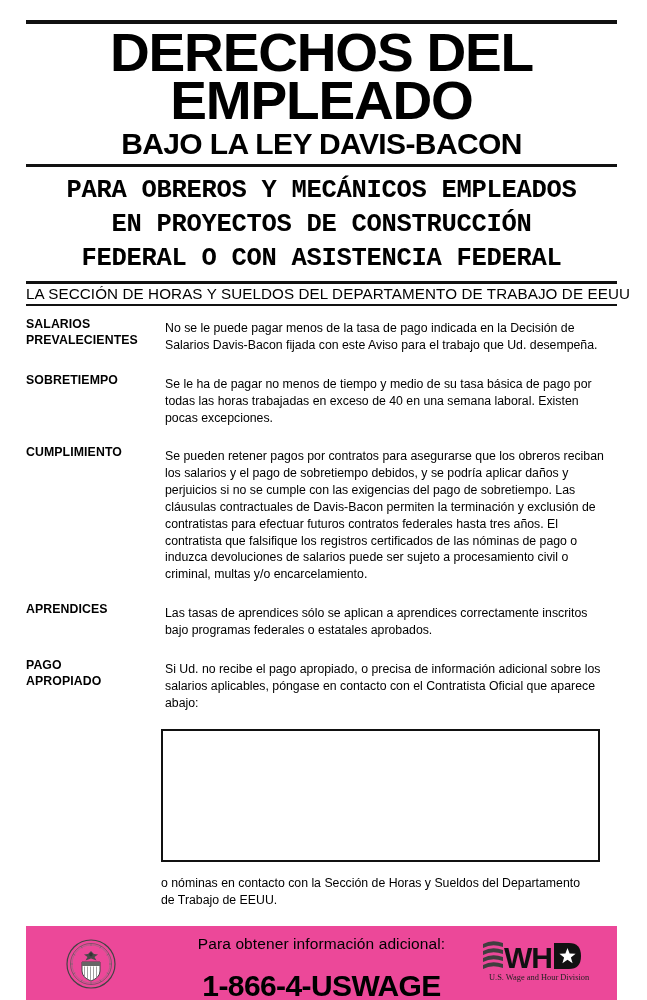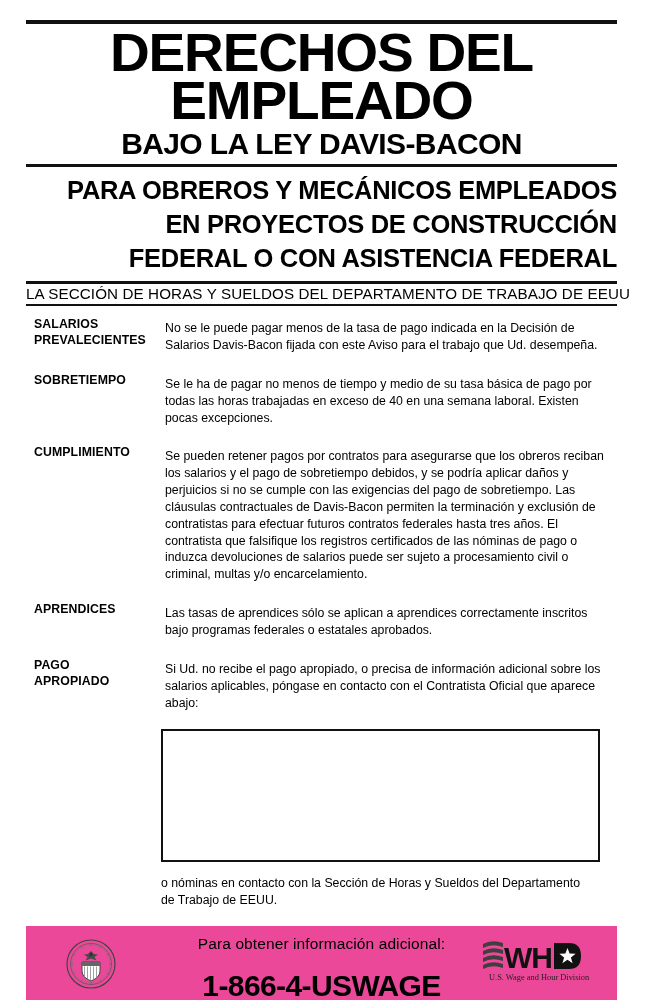--- a/index.html
+++ b/index.html
@@ -72,23 +72,24 @@
     letter-spacing: -0.6px;
     margin-top: 4px;
     white-space: nowrap;
   }
   .masthead-rule-wrap {
     margin-top: 5px;
   }
 
   
   .subtitle-block {
-    text-align: right;
+    text-align: center;
     padding-top: 7px;
     padding-bottom: 5px;
+    font-family: Liberation Mono, monospace;
   }
   .subtitle-line {
     font-weight: bold;
     font-size: 25.5px;
     line-height: 1.33;
     letter-spacing: -0.3px;
     white-space: nowrap;
   }
 
   
@@ -110,21 +111,21 @@
     margin-bottom: 14px;
   }
   .section-label {
     width: 135px;
     flex: 0 0 135px;
     font-weight: bold;
     font-size: 12.3px;
     line-height: 1.32;
     letter-spacing: 0.1px;
   }
-  .section-label div { white-space: nowrap; margin-left: 8px; }
+  .section-label div { white-space: nowrap; }
   .section-body {
     flex: 1 1 auto;
     font-size: 12.3px;
     line-height: 1.37;
     padding-right: 6px;
   }
   .section-body p {
     margin: 4px;
   }
 

